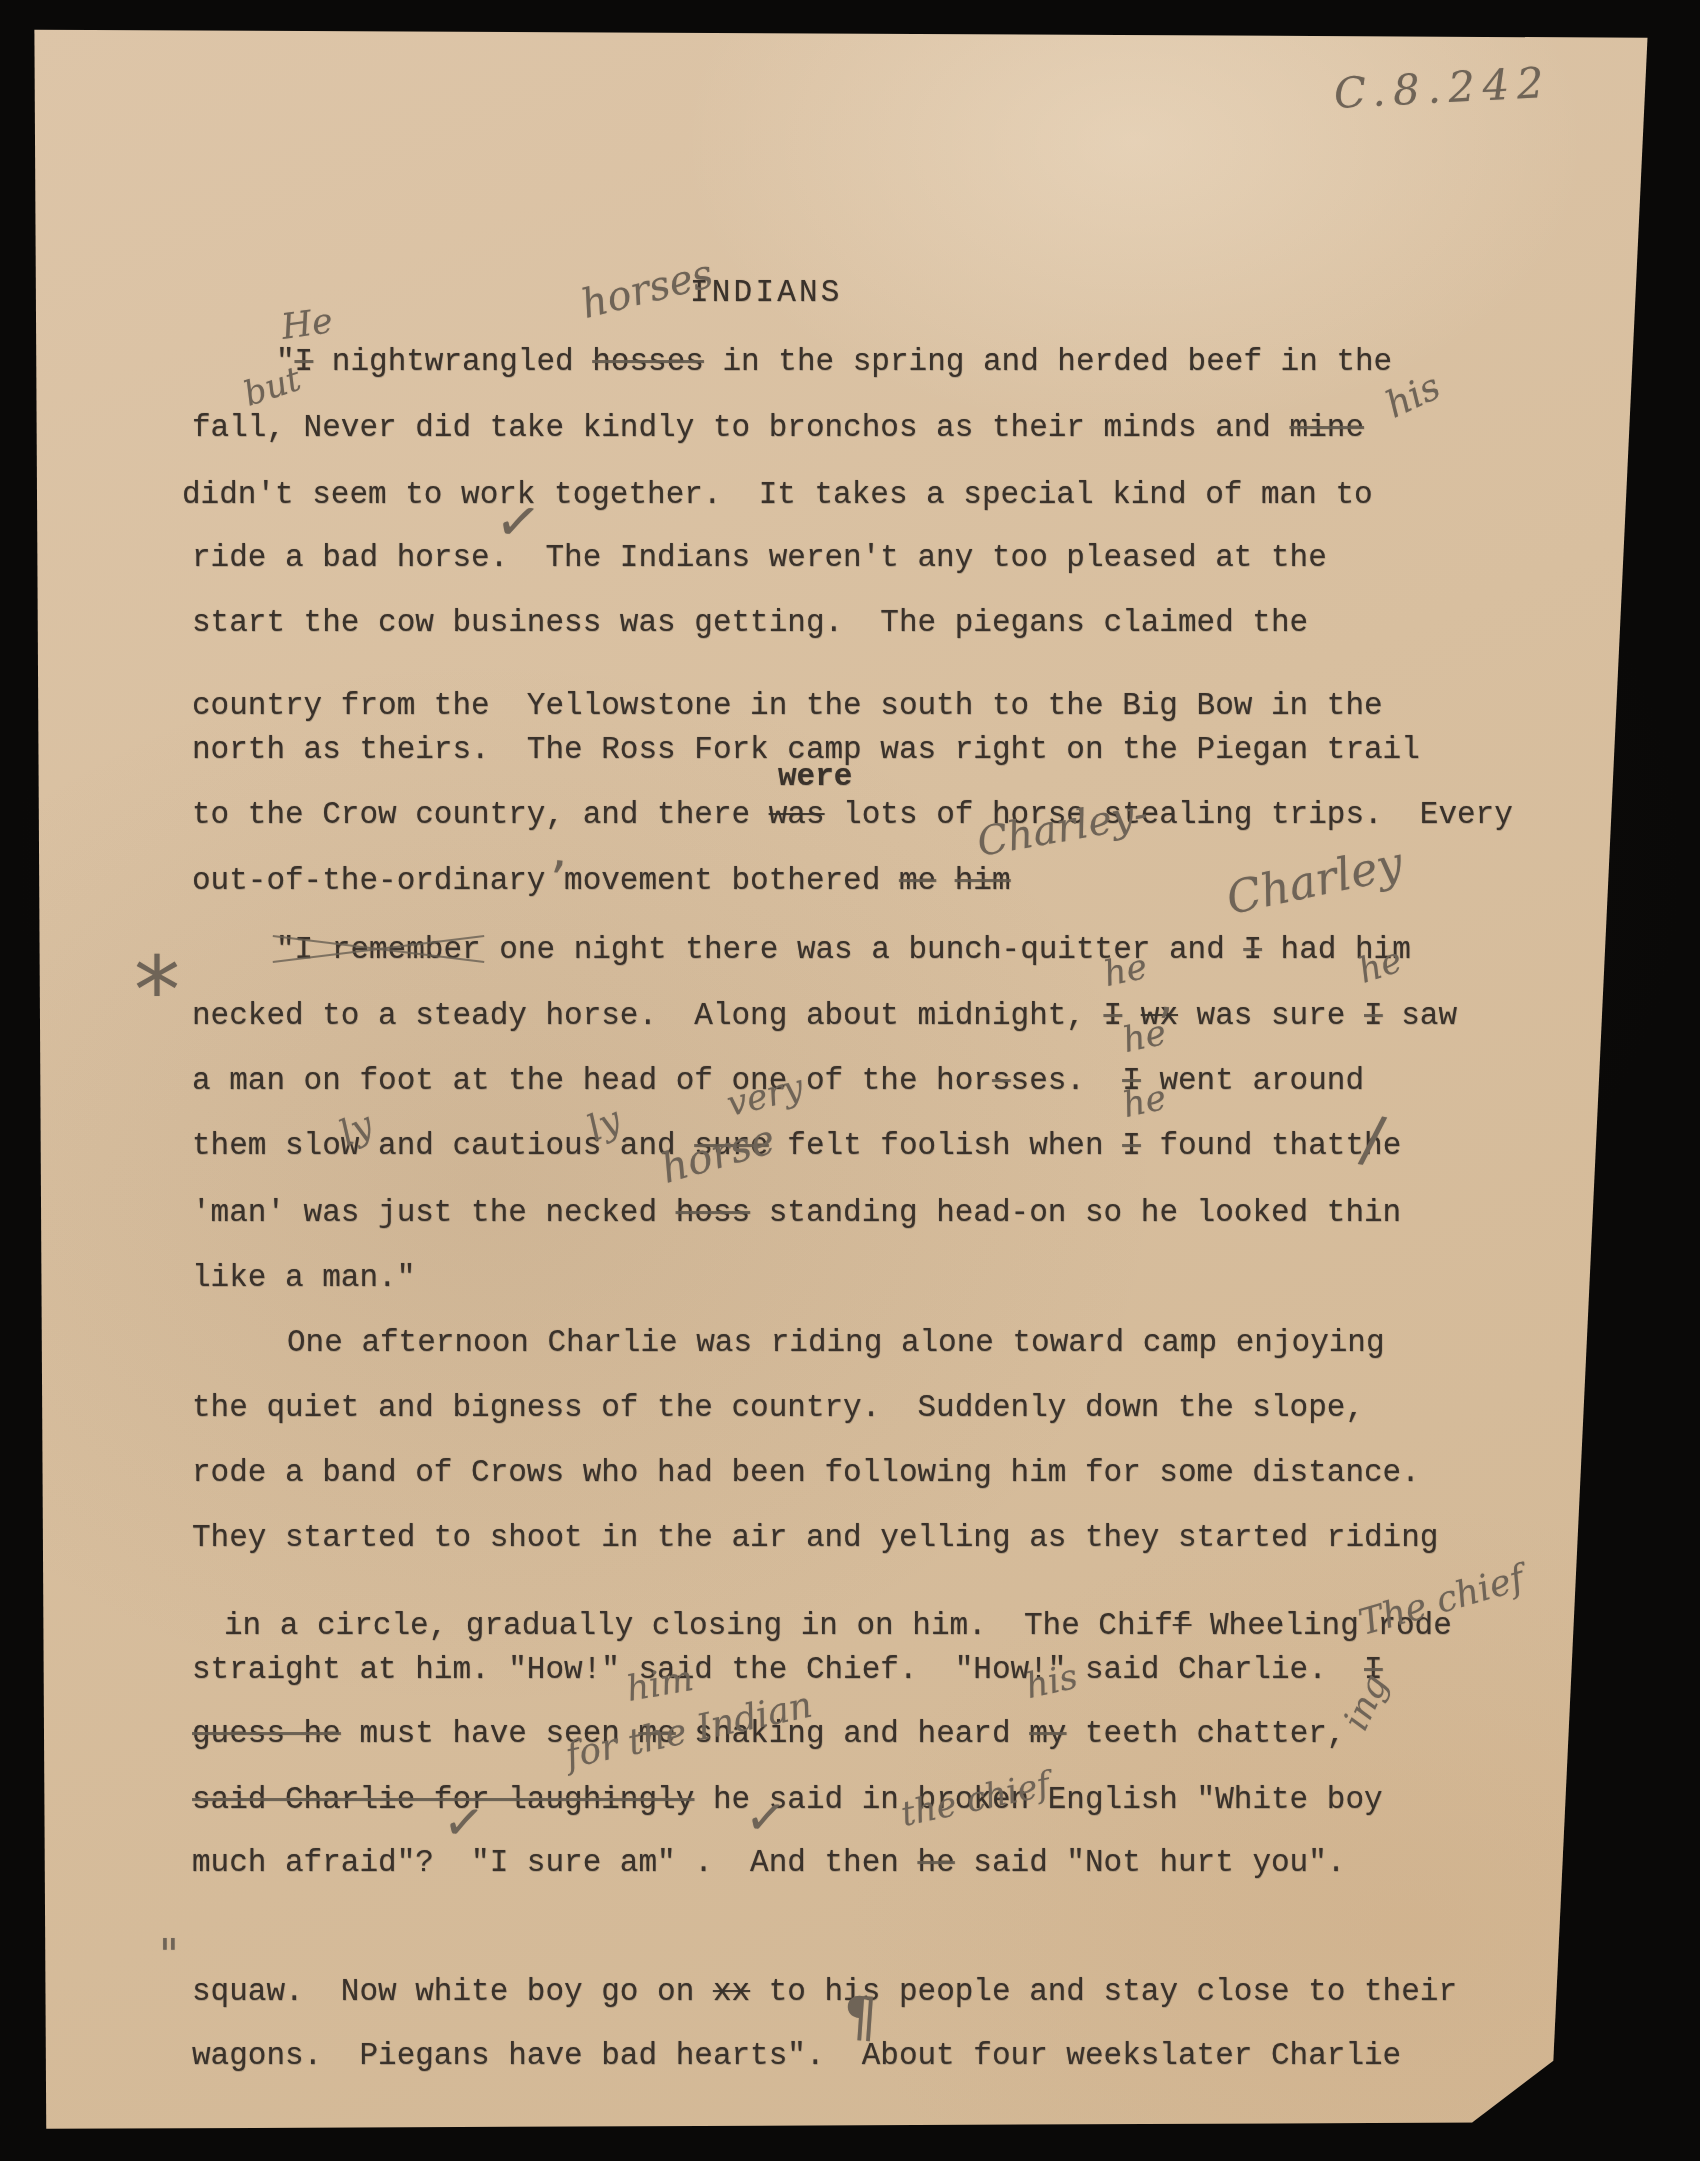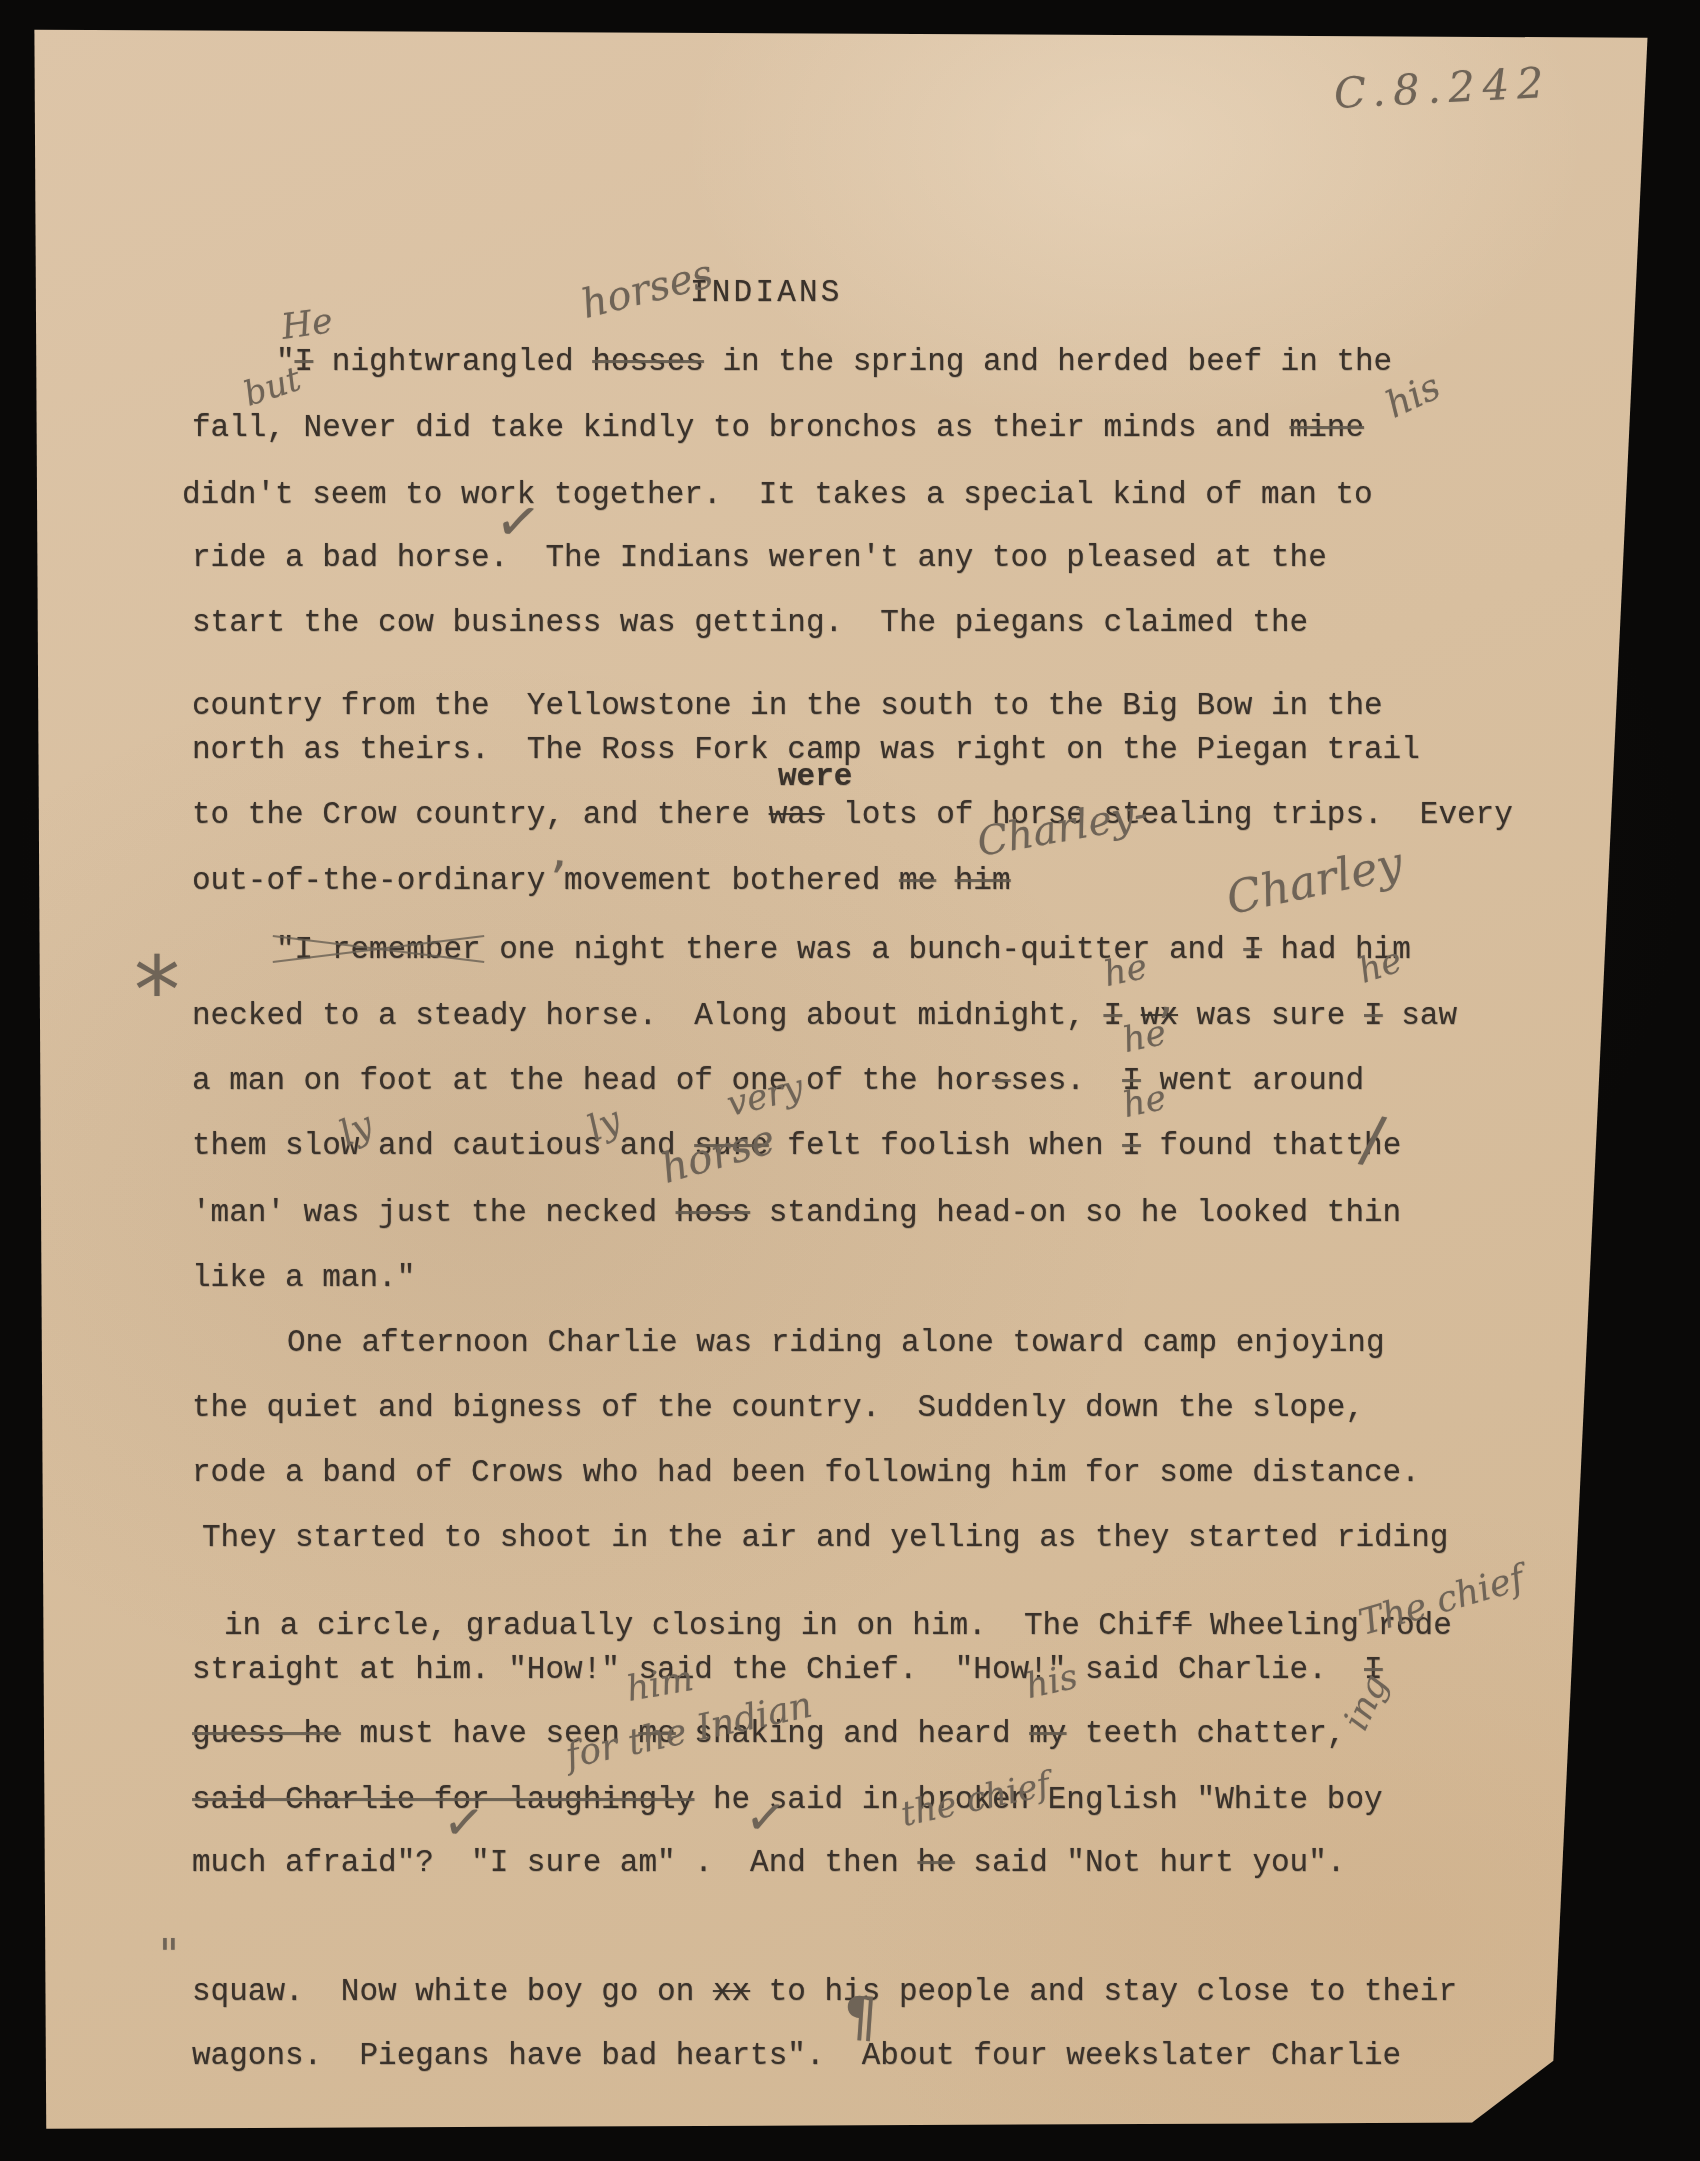--- a/index.html
+++ b/index.html
@@ -73,21 +73,21 @@
     <div class="tline" style="left: 162px; top: 851px;"><span>out-of-the-ordinary movement bothered </span><span class="penstruck">me</span><span> </span><span class="penstruck">him</span></div>
     <div class="tline" style="left: 246px; top: 920px;"><span class="xcross">"I remember</span><span> one night there was a bunch-quitter and </span><span class="penstruck">I</span><span> had him</span></div>
     <div class="tline" style="left: 162px; top: 986px;"><span>necked to a steady horse.  Along about midnight, </span><span class="penstruck">I</span><span> </span><span class="inkstruck">wx</span><span> was sure </span><span class="penstruck">I</span><span> saw</span></div>
     <div class="tline" style="left: 162px; top: 1051px;"><span>a man on foot at the head of one of the hor</span><span class="penstruck">s</span><span>ses.  </span><span class="penstruck">I</span><span> went around</span></div>
     <div class="tline" style="left: 162px; top: 1116px;"><span>them slow and cautious and </span><span class="penstruck">sure</span><span> felt foolish when </span><span class="penstruck">I</span><span> found that</span><span>the</span></div>
     <div class="tline" style="left: 162px; top: 1183px;"><span>'man' was just the necked </span><span class="penstruck">hoss</span><span> standing head-on so he looked thin</span></div>
     <div class="tline" style="left: 162px; top: 1248px;"><span>like a man."</span></div>
     <div class="tline" style="left: 257px; top: 1313px;"><span>One afternoon Charlie was riding alone toward camp enjoying</span></div>
     <div class="tline" style="left: 162px; top: 1378px;"><span>the quiet and bigness of the country.  Suddenly down the slope,</span></div>
     <div class="tline" style="left: 162px; top: 1443px;"><span>rode a band of Crows who had been following him for some distance.</span></div>
-    <div class="tline" style="left: 172px; top: 1508px;"><span>They started to shoot in the air and yelling as they started riding</span></div>
+    <div class="tline" style="left: 162px; top: 1508px;"><span>They started to shoot in the air and yelling as they started riding</span></div>
     <div class="tline" style="left: 162px; top: 1596px; margin-left: 32px;"><span>in a circle, gradually closing in on him.  The Chif</span><span class="inkstruck">f</span><span> Wheeling rode</span></div>
     <div class="tline" style="left: 162px; top: 1640px;"><span>straight at him. "How!" said the Chief.  "How!" said Charlie.  </span><span class="penstruck">I</span></div>
     <div class="tline" style="left: 162px; top: 1770px;"><span class="penstruck">said Charlie for laughingly</span><span> he said in broken English "White boy</span></div>
     <div class="tline" style="left: 162px; top: 1704px;"><span class="penstruck">guess he</span><span> must have seen </span><span class="penstruck">me</span><span> shaking and heard </span><span class="penstruck">my</span><span> teeth chatter,</span></div>
     <div class="tline" style="left: 162px; top: 1833px;"><span>much afraid"?  "I sure am" .  And then </span><span class="penstruck">he</span><span> said "Not hurt you".</span></div>
     <div class="tline" style="left: 162px; top: 1962px;"><span>squaw.  Now white boy go on </span><span class="inkstruck">xx</span><span> to his people and stay close to their</span></div>
     <div class="tline" style="left: 162px; top: 2026px;"><span>wagons.  Piegans have bad hearts".  About four weekslater Charlie</span></div>
     <div class="pencil" style="left: 254px; top: 296px; font-size: 35px; transform: rotate(-8deg);">He</div>
     <div class="pencil" style="left: 557px; top: 270px; font-size: 40px; transform: rotate(-14deg);">horses</div>
     <div class="pencil" style="left: 220px; top: 363px; font-size: 34px; transform: rotate(-18deg);">but</div>

